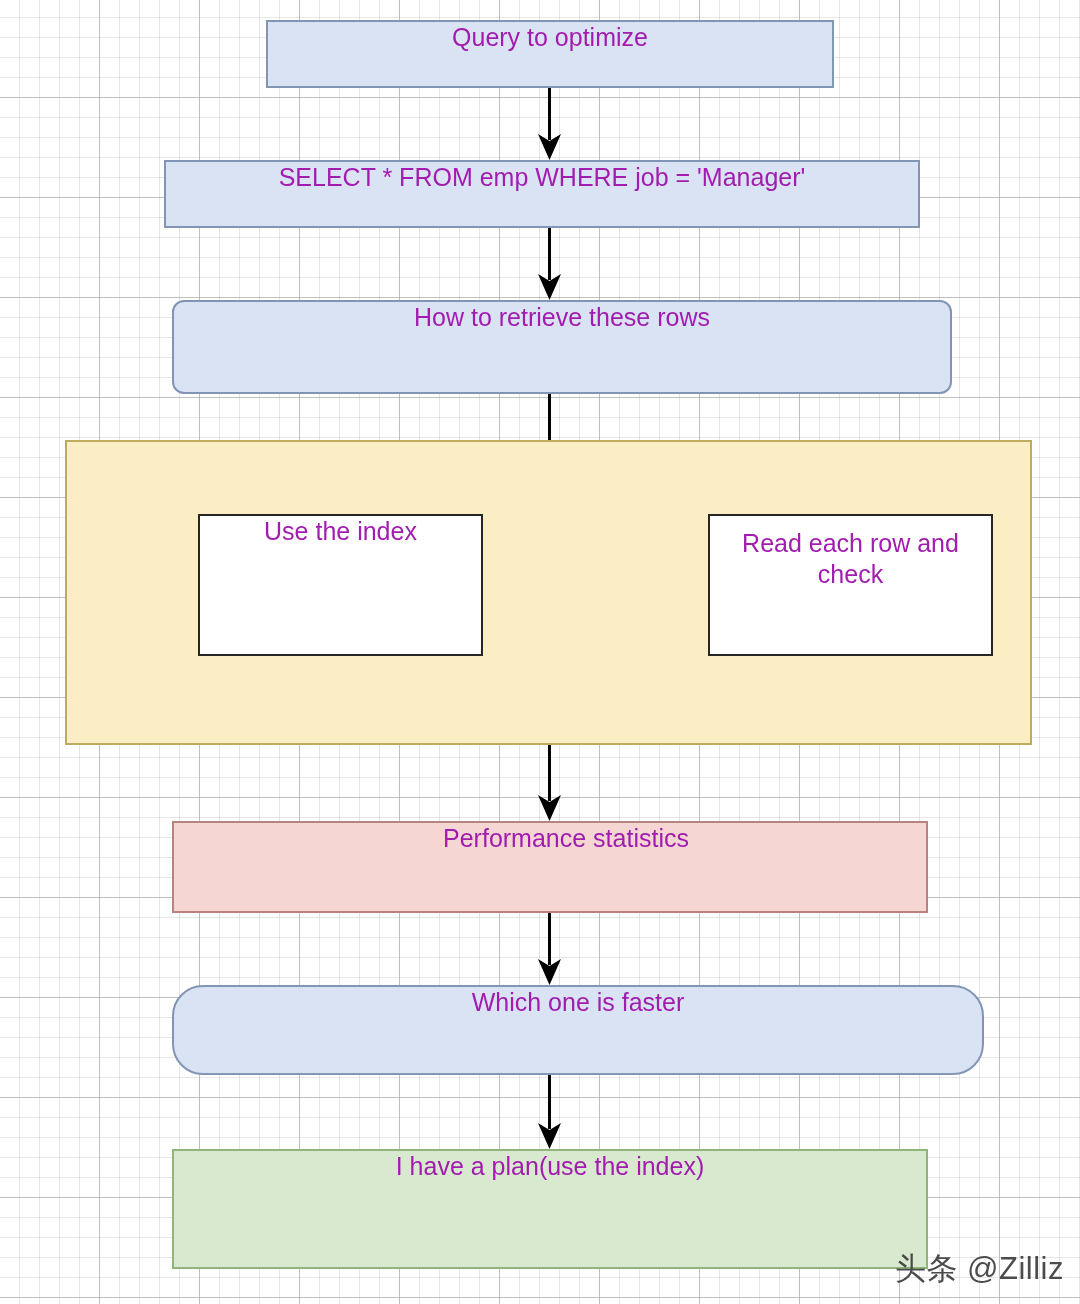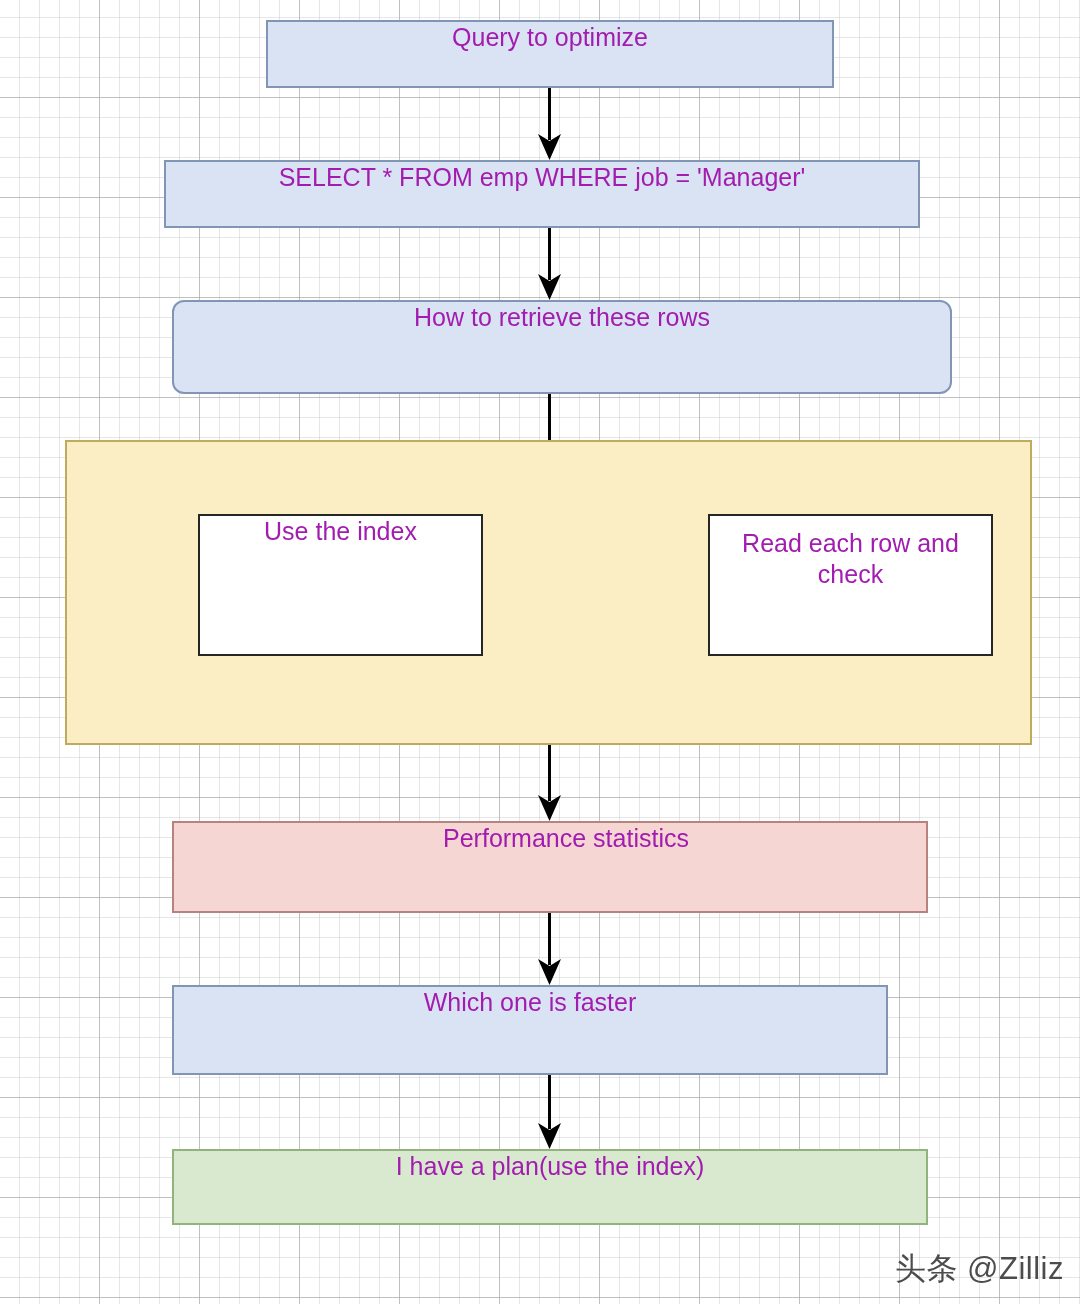--- a/index.html
+++ b/index.html
@@ -161,32 +161,32 @@
 
   <div class="edge" style="left:548px; top:913px; width:3px; height:72px;">
     <div class="shaft" style="height:52px;"></div>
     <div class="head" style="top:46px;">
       <svg width="23" height="26" viewBox="0 0 23 26">
         <path d="M11.5 26 L0 0 L11.5 7 L23 0 Z" fill="#000000"></path>
       </svg>
     </div>
   </div>
 
-  <div class="node blue" style="left:172px; top:985px; width:716px; height:90px;">
+  <div class="node blue" style="left:172px; top:985px; width:812px; height:90px;border-radius:31px;">
     <span>Which one is faster</span>
   </div>
 
   <div class="edge" style="left:548px; top:1075px; width:3px; height:74px;">
     <div class="shaft" style="height:54px;"></div>
     <div class="head" style="top:48px;">
       <svg width="23" height="26" viewBox="0 0 23 26">
         <path d="M11.5 26 L0 0 L11.5 7 L23 0 Z" fill="#000000"></path>
       </svg>
     </div>
   </div>
 
-  <div class="node green" style="left:172px; top:1149px; width:756px; height:76px;">
+  <div class="node green" style="left:172px; top:1149px; width:756px; height:120px;">
     <span>I have a plan(use the index)</span>
   </div>
 
   <div class="watermark">头条 @Zilliz</div>
 
 </div>
 
 </body></html>

